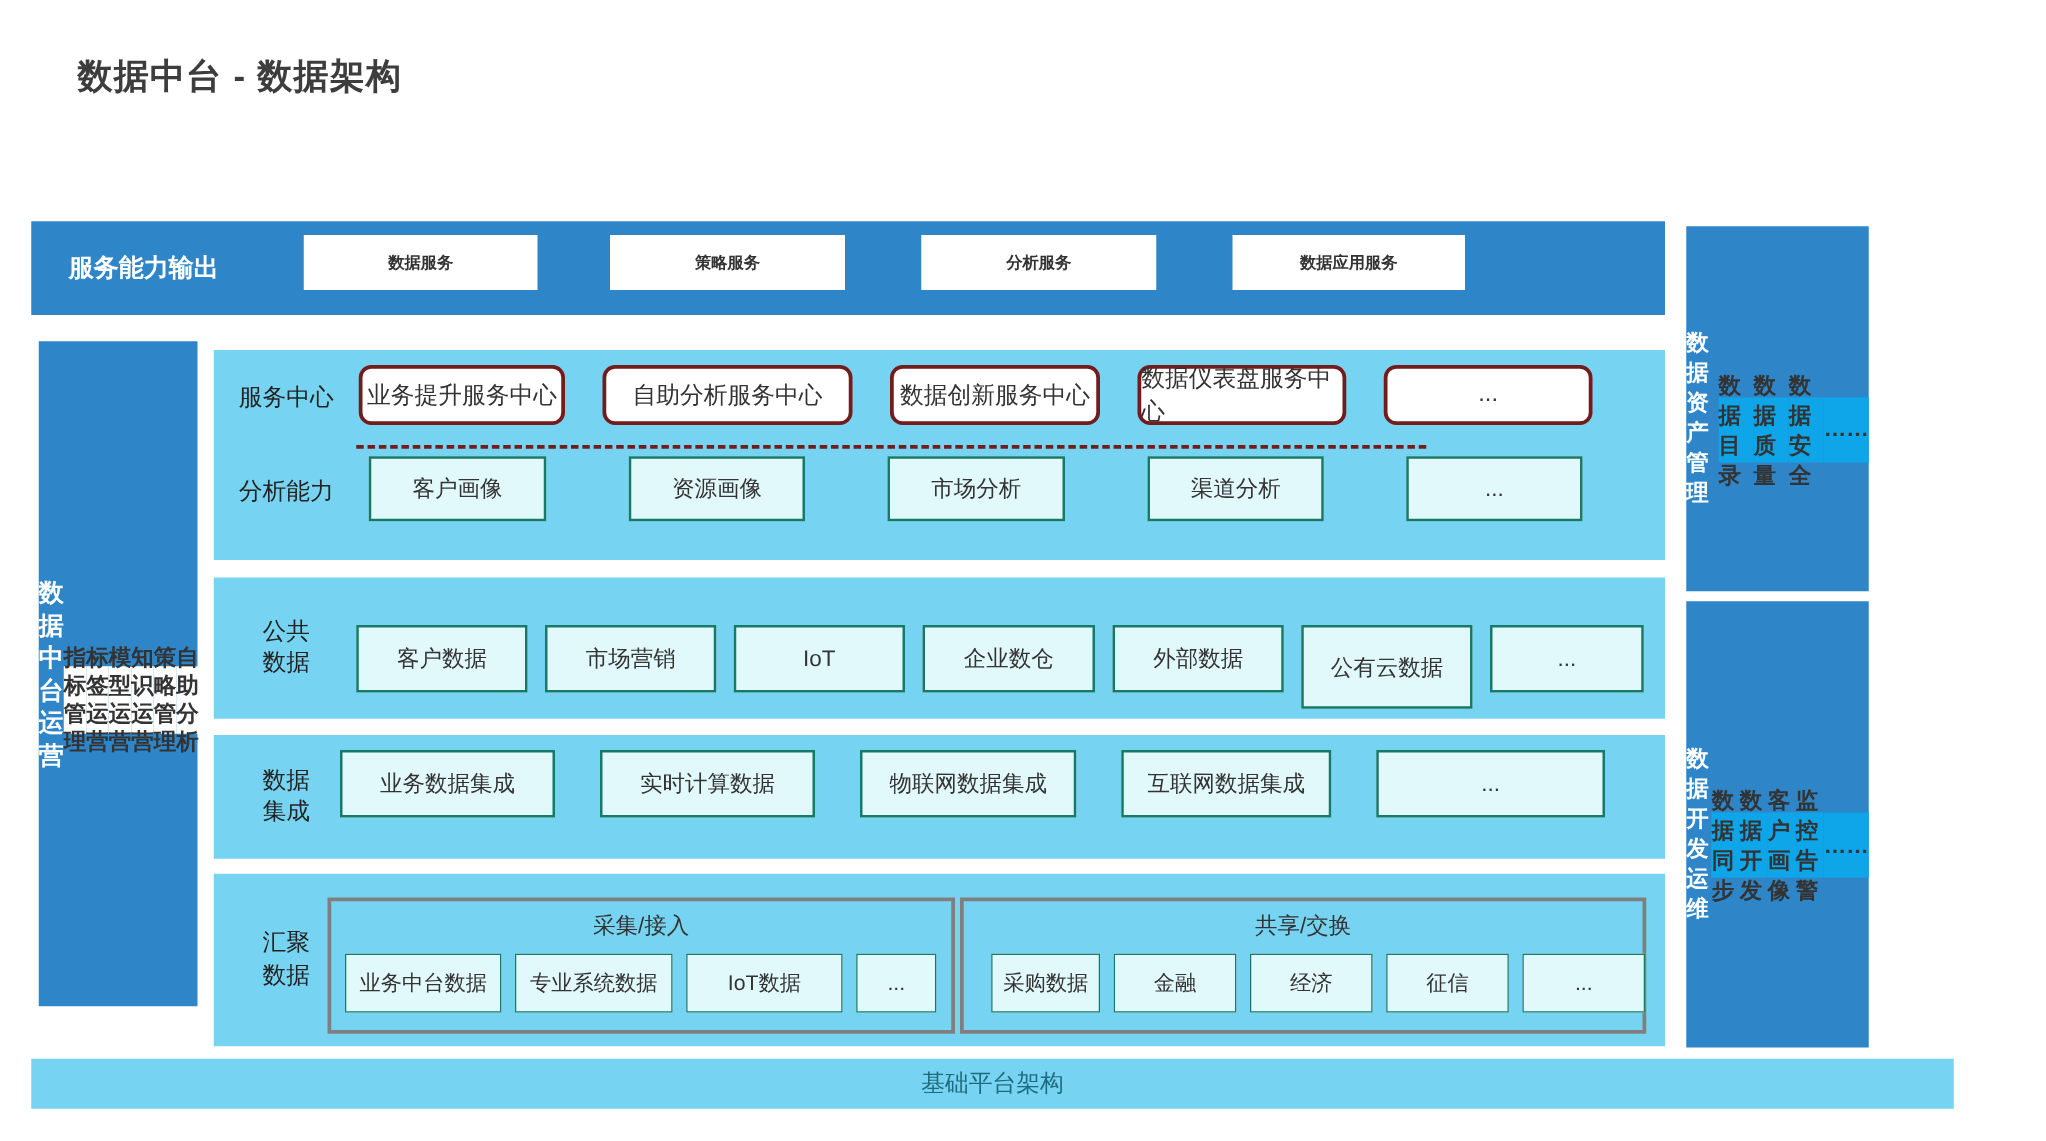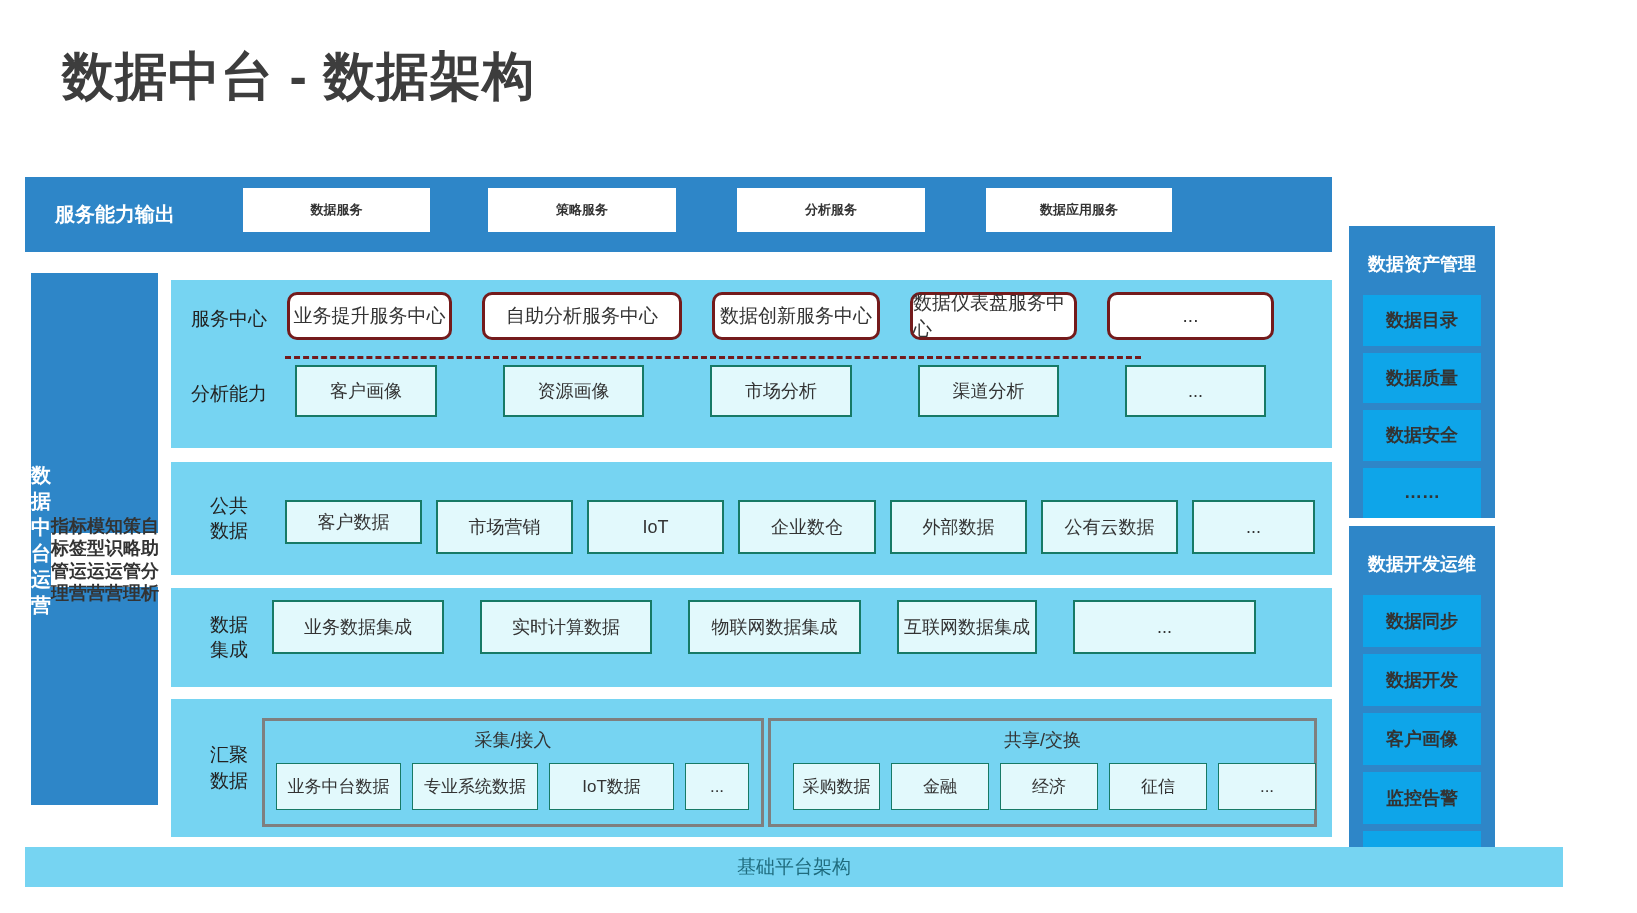--- a/index.html
+++ b/index.html
@@ -14,21 +14,21 @@
     --box-text: #333333;
   }
   * { box-sizing: border-box; }
   body { margin: 0; background: #fff; }
   .canvas {
     position: relative; width: 1637px; height: 913px; background: #fff;
     font-family: "Liberation Sans", sans-serif; overflow: hidden; color: var(--box-text);
   }
   .title {
     position: absolute; left: 62px; top: 42px; margin: 0;
-    font-size: 52px; font-weight: bold; color: var(--title-text); letter-spacing: 1px;
+    font-size: 28px; font-weight: bold; color: var(--title-text); letter-spacing: 1px;
   }
   
   .topbar { position: absolute; left: 25px; top: 177px; width: 1307px; height: 75px; background: var(--primary-blue); }
   .topbar-label {
     position: absolute; left: 30px; top: 0; height: 100%; display: flex; align-items: center;
     color: #fff; font-weight: bold; font-size: 20px;
   }
   .tb-box {
     position: absolute; top: 11px; height: 44px; background: #fff;
     display: flex; align-items: center; justify-content: center;
@@ -74,21 +74,21 @@
   .agg-group { position: absolute; top: 19px; height: 109px; border: 3px solid var(--group-border); }
   .agg-title { text-align: center; margin-top: 7px; font-size: 18px; }
   .agg-boxes { position: absolute; top: 42px; left: 0; display: flex; gap: 11px; }
   .agg-box {
     height: 47px; background: var(--box-cyan-bg); border: 1px solid var(--box-cyan-border);
     display: flex; align-items: center; justify-content: center; font-size: 17px;
   }
   
   .right-panel {
     position: absolute; left: 1349px; width: 146px; background: var(--primary-blue);
-    display: flex; flex-direction: column; align-items: center; padding-top: 26px; margin-top: 45px;
+    display: flex; flex-direction: row; align-items: center; padding-top: 26px;
   }
   .rp1 { top: 181px; height: 292px; }
   .rp2 { top: 481px; height: 357px; }
   .rp-title { color: #fff; font-weight: bold; font-size: 18px; margin-bottom: 12px; }
   .rp-box {
     width: 118px; height: 52px; background: #0ea5e9; margin-top: 7px;
     display: flex; align-items: center; justify-content: center; font-weight: bold; font-size: 18px;
   }
   .rp-box:first-of-type { margin-top: 0; }
   
@@ -146,38 +146,38 @@
       <div class="cyan-box" style="width:142px;height:52px">市场分析</div>
       <div class="cyan-box" style="width:141px;height:52px">渠道分析</div>
       <div class="cyan-box" style="width:141px;height:52px">...</div>
     </div>
   </section>
 
   <section class="row rowB">
     <div class="row-label v-center">公共
 数据</div>
     <div class="boxes" style="left:114px;top:38px;gap:14px">
-      <div class="cyan-box" style="width:137px;height:44px">客户数据</div>
+      <div class="cyan-box" style="width:137px;height:54px">客户数据</div>
       <div class="cyan-box" style="width:137px;height:54px">市场营销</div>
       <div class="cyan-box" style="width:137px;height:54px">IoT</div>
       <div class="cyan-box" style="width:138px;height:54px">企业数仓</div>
       <div class="cyan-box" style="width:137px;height:54px">外部数据</div>
-      <div class="cyan-box" style="width:137px;height:54px">公有云数据</div>
+      <div class="cyan-box" style="width:137px;height:67px">公有云数据</div>
       <div class="cyan-box" style="width:123px;height:54px">...</div>
     </div>
   </section>
 
   <section class="row rowC">
     <div class="row-label v-center">数据
 集成</div>
     <div class="boxes" style="left:101px;top:12px;gap:36px">
       <div class="cyan-box" style="width:172px;height:54px">业务数据集成</div>
       <div class="cyan-box" style="width:172px;height:54px">实时计算数据</div>
       <div class="cyan-box" style="width:173px;height:54px">物联网数据集成</div>
-      <div class="cyan-box" style="width:140px;height:54px">互联网数据集成</div>
+      <div class="cyan-box" style="width:168px;height:54px">互联网数据集成</div>
       <div class="cyan-box" style="width:183px;height:54px">...</div>
     </div>
   </section>
 
   <section class="row rowD">
     <div class="row-label v-center">汇聚
 数据</div>
 
     <div class="agg-group" style="left:91px;width:502px">
       <div class="agg-title">采集/接入</div>

